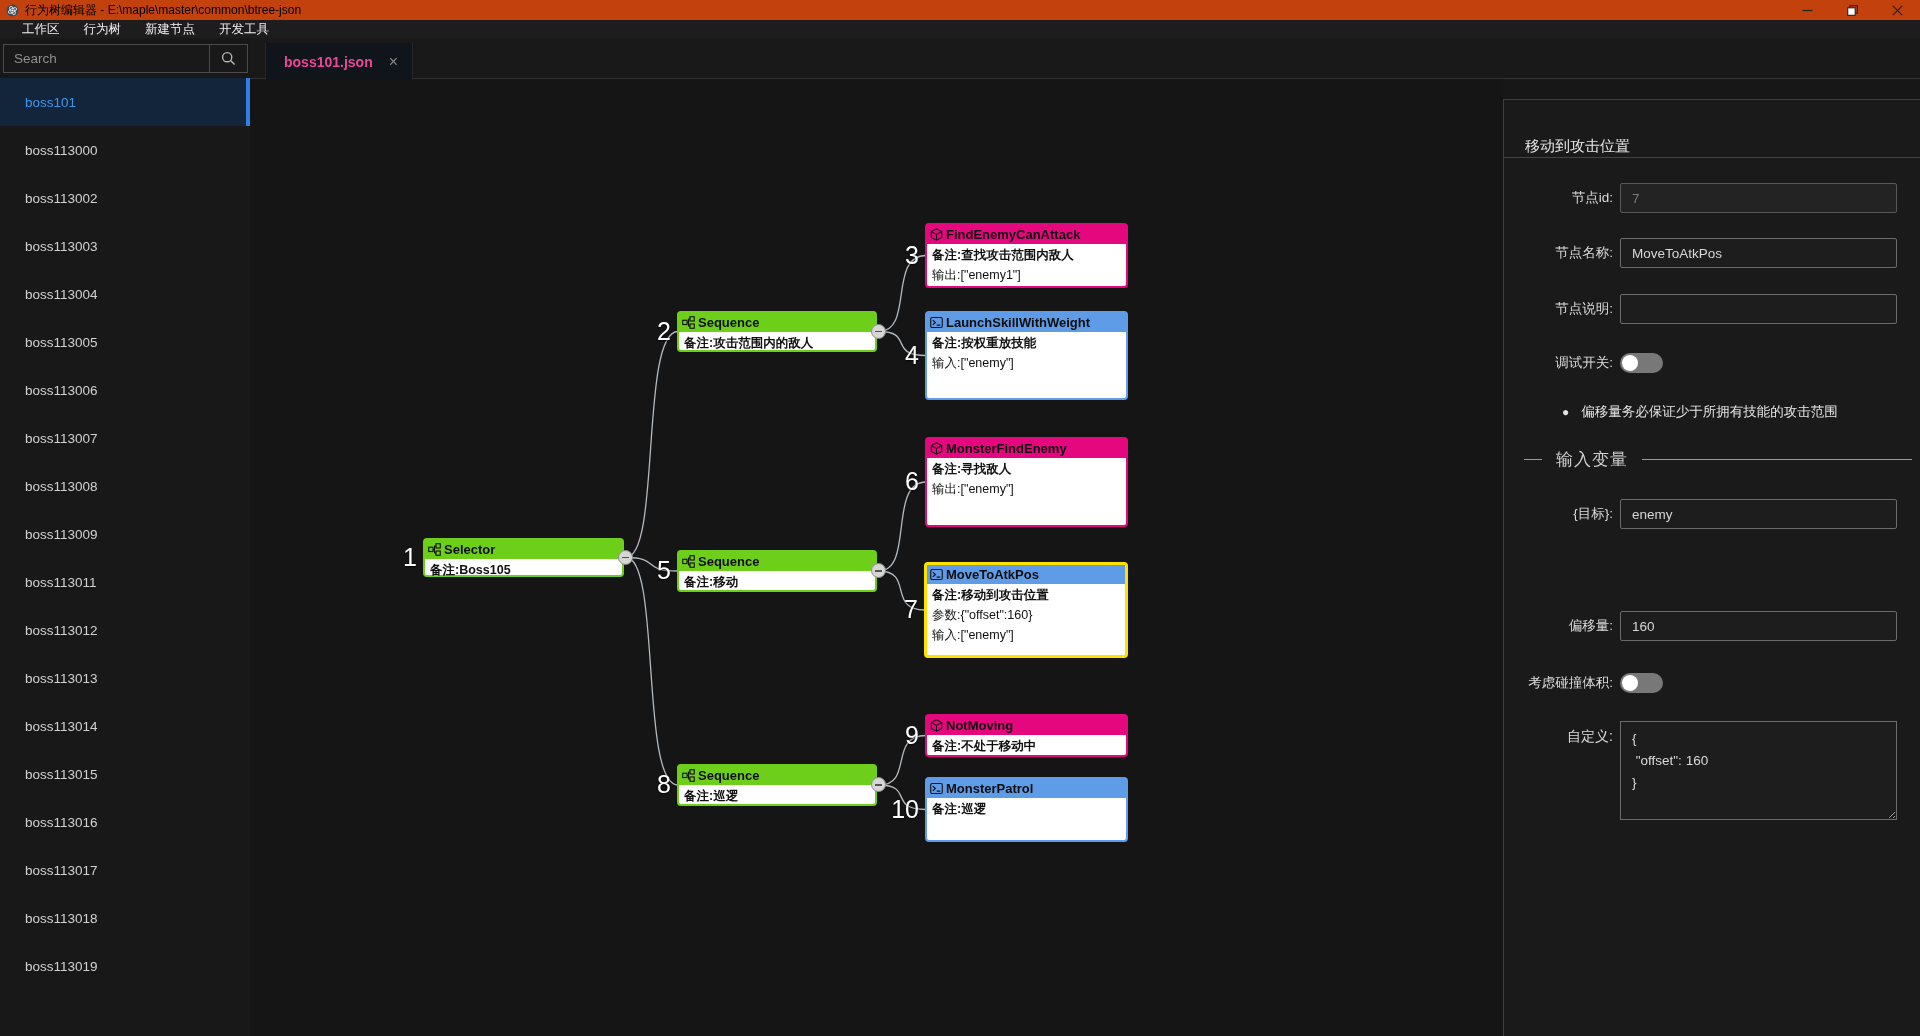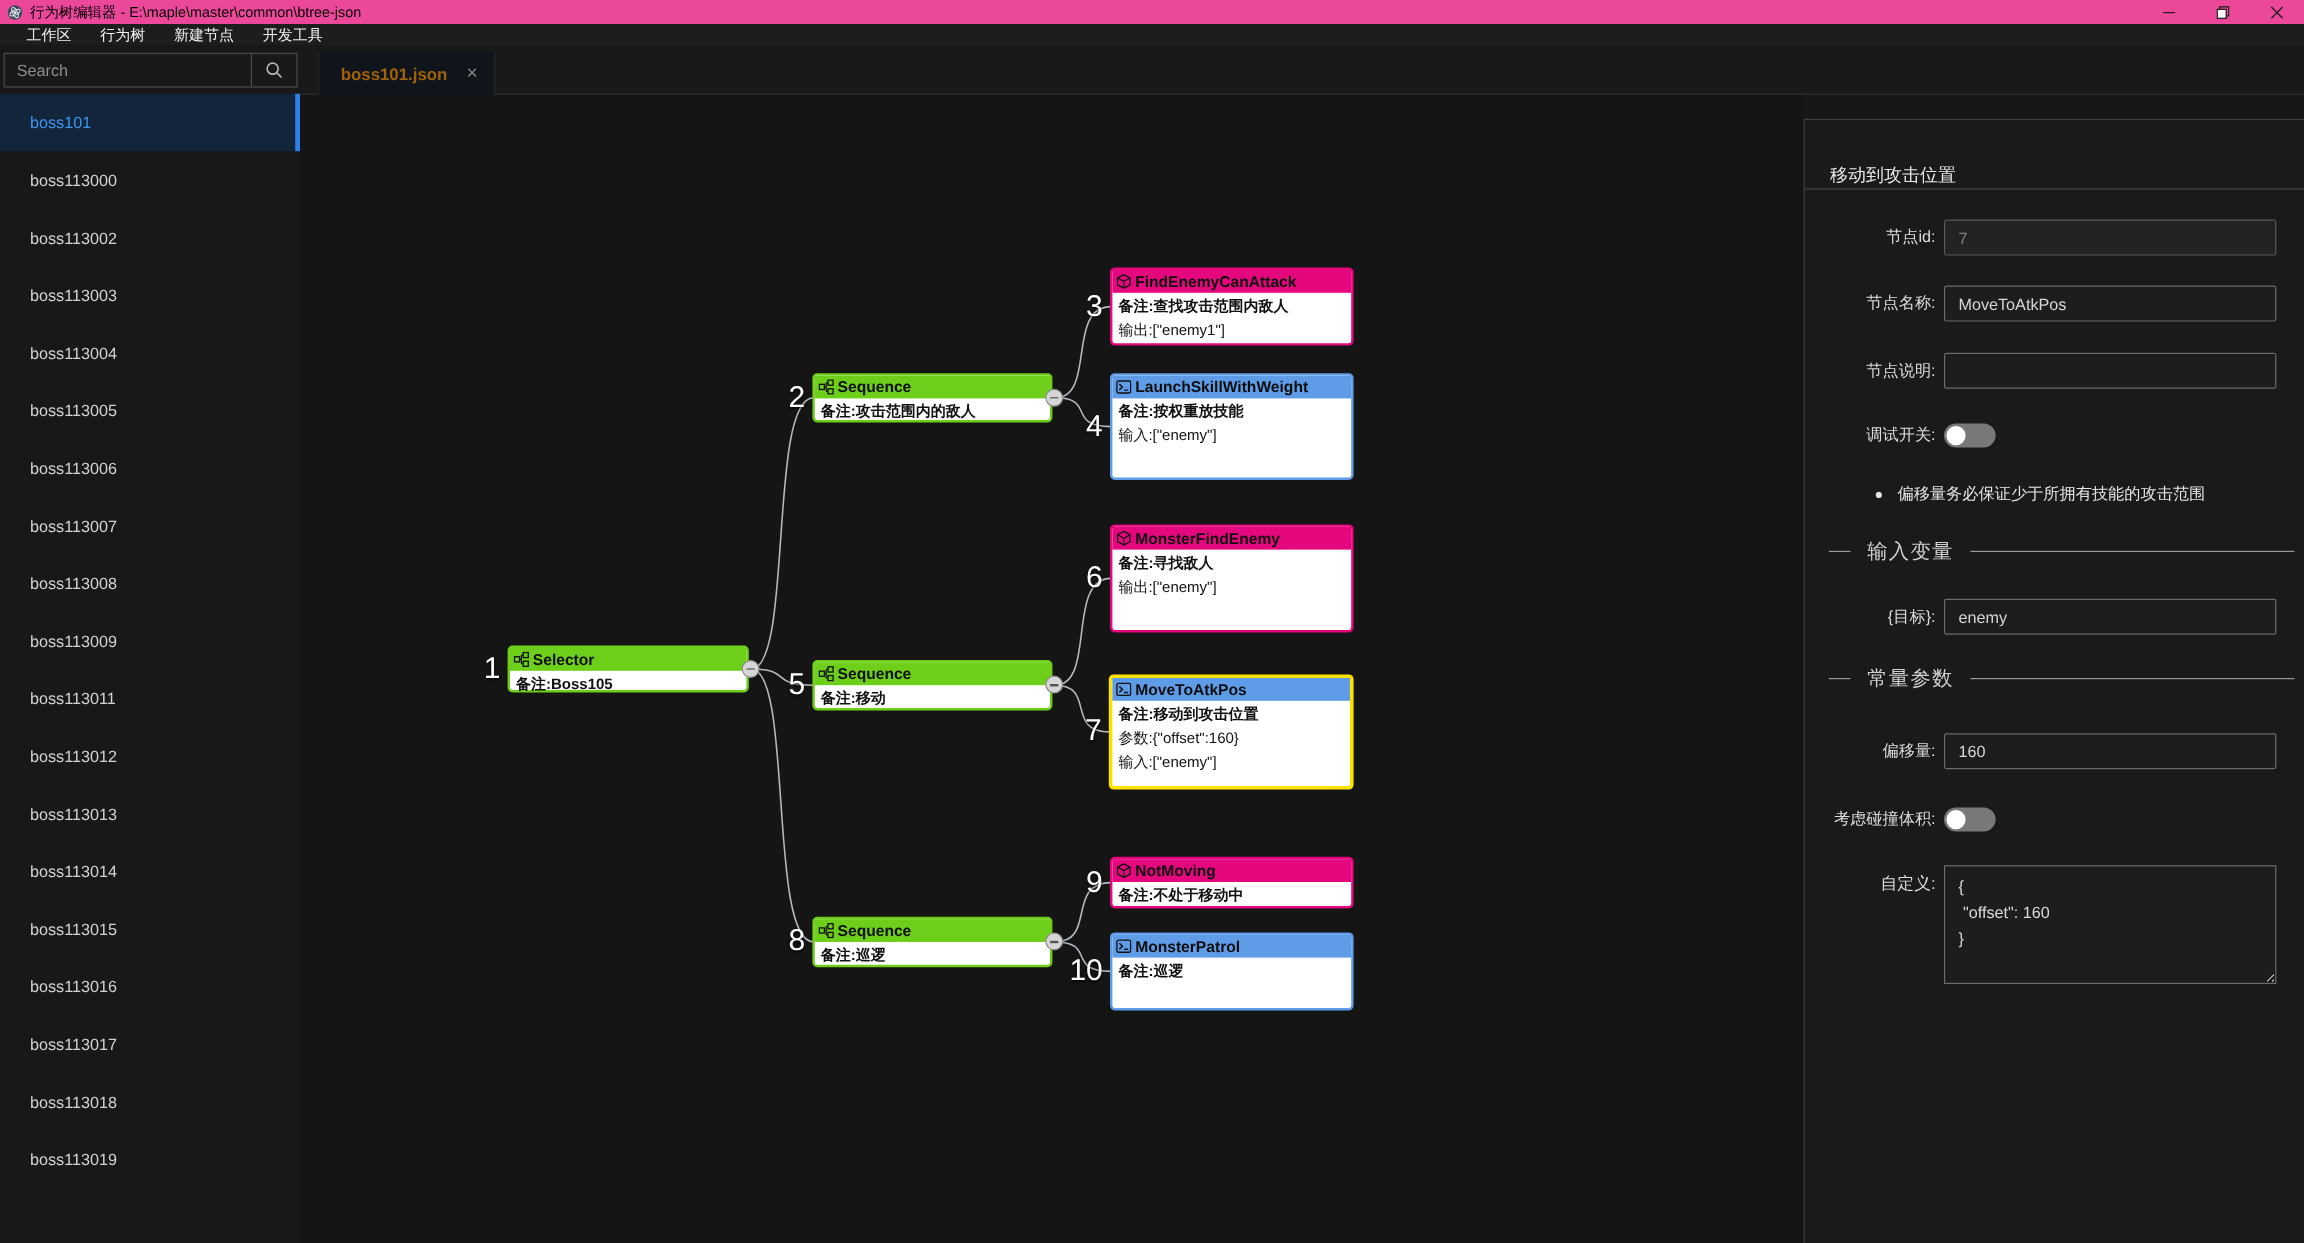--- a/index.html
+++ b/index.html
@@ -1,21 +1,21 @@
 <!DOCTYPE html>
 <html><head>
 <meta charset="utf-8">
 <style>
   * { box-sizing: border-box; margin: 0; padding: 0; }
   html,body { width:1920px; height:1036px; overflow:hidden; background:#151515;
     font-family:"Liberation Sans","DejaVu Sans",sans-serif; user-select:none; }
 
   
   .titlebar { position:absolute; left:0; top:0; width:1920px; height:20px;
-    background:#ec4899; display:flex; align-items:center; color:#111; }
+    background:#c2410c; display:flex; align-items:center; color:#111; }
   .app-icon { width:13px; height:13px; margin:0 6px 0 6px; }
   .title-text { font-size:12px; color:#000; }
   .win-controls { margin-left:auto; display:flex; height:100%; }
   .win-btn { width:45px; height:100%; display:flex; align-items:center; justify-content:center; color:#222; }
   .win-btn svg { display:block; }
 
   
   .menubar { position:absolute; left:0; top:20px; width:1920px; height:18px;
     background:#1d1d1d; display:flex; align-items:center; padding-left:10px; gap:0; }
   .menu-item { color:#efefef; font-size:12.5px; padding:0 12px; line-height:18px; }
@@ -33,21 +33,21 @@
   .side-item { height:48px; display:flex; align-items:center; padding-left:25px;
     color:#d2d2d2; font-size:13.5px; }
   .side-item.selected { background:#13253b; color:#3c96f0; border-right:4px solid #2e7fe8; }
 
   
   .tabstrip { position:absolute; left:250px; top:38px; width:1670px; height:41px;
     background:#191919; border-bottom:1px solid #323232; }
   .tab { position:absolute; left:15px; top:5px; height:37px; min-width:130px;
     background:#10151b; display:flex; align-items:center; padding:0 14px 0 18px; gap:16px;
     border-left:1px solid #262626; border-right:1px solid #262626; z-index:2; }
-  .tab-label { color:#a16207; font-size:14px; font-weight:bold; }
+  .tab-label { color:#ec4899; font-size:14px; font-weight:bold; }
   .tab-close { color:#8a8a8a; font-size:16px; line-height:14px; }
 
   
   .canvas { position:absolute; left:250px; top:79px; width:1253px; height:957px;
     background:#151515; overflow:hidden; }
   .edges { position:absolute; left:0; top:0; }
   .node { position:absolute; background:#ffffff; border:2px solid; border-radius:4px; z-index:2; }
   .node.selected { border-width:3px; }
   .node .hd { height:19px; display:flex; align-items:center; gap:3px; padding:0 4px 0 3px;
     font-size:13px; font-weight:bold; color:#0d0d0d; white-space:nowrap; overflow:hidden; }
@@ -393,25 +393,20 @@
       <div class="dashline"></div>
       <span class="sec-title">输入变量</span>
       <div class="longline"></div>
     </div>
 
     <div class="irow" style="top:399px">
       <span class="lbl">{目标}:</span>
       <input class="ctl" value="enemy" style="">
     </div>
 
-    <div class="sec" style="top:450px">
-      <div class="dashline"></div>
-      <span class="sec-title">常量参数</span>
-      <div class="longline"></div>
-    </div>
 
     <div class="irow" style="top:511px">
       <span class="lbl">偏移量:</span>
       <input class="ctl" value="160" style="">
     </div>
 
     <div class="irow" style="top:568px">
       <span class="lbl">考虑碰撞体积:</span>
       <div class="toggle">
           <div class="knob"></div>

